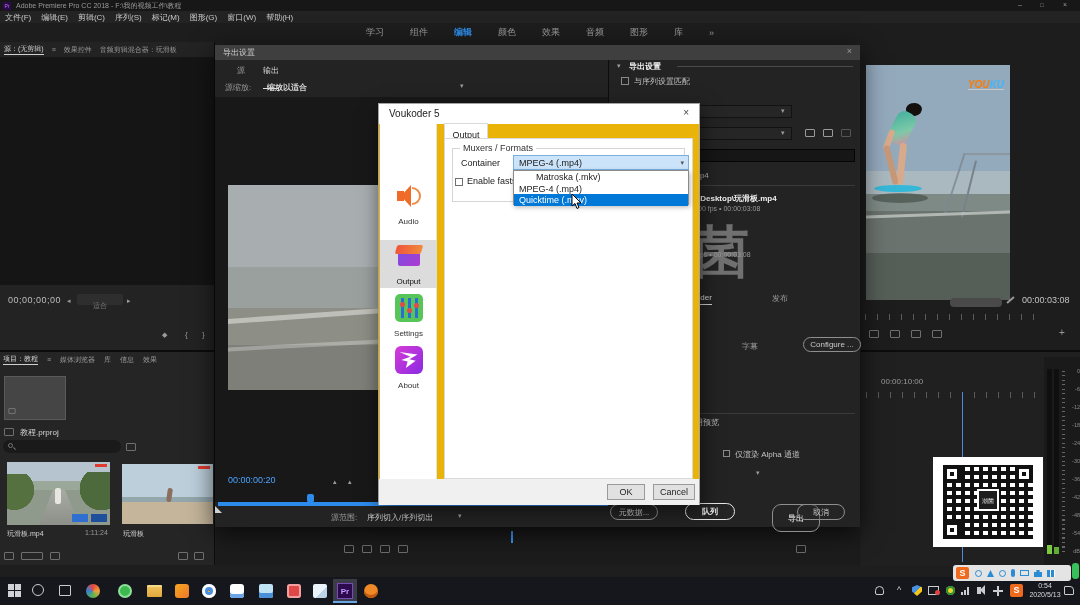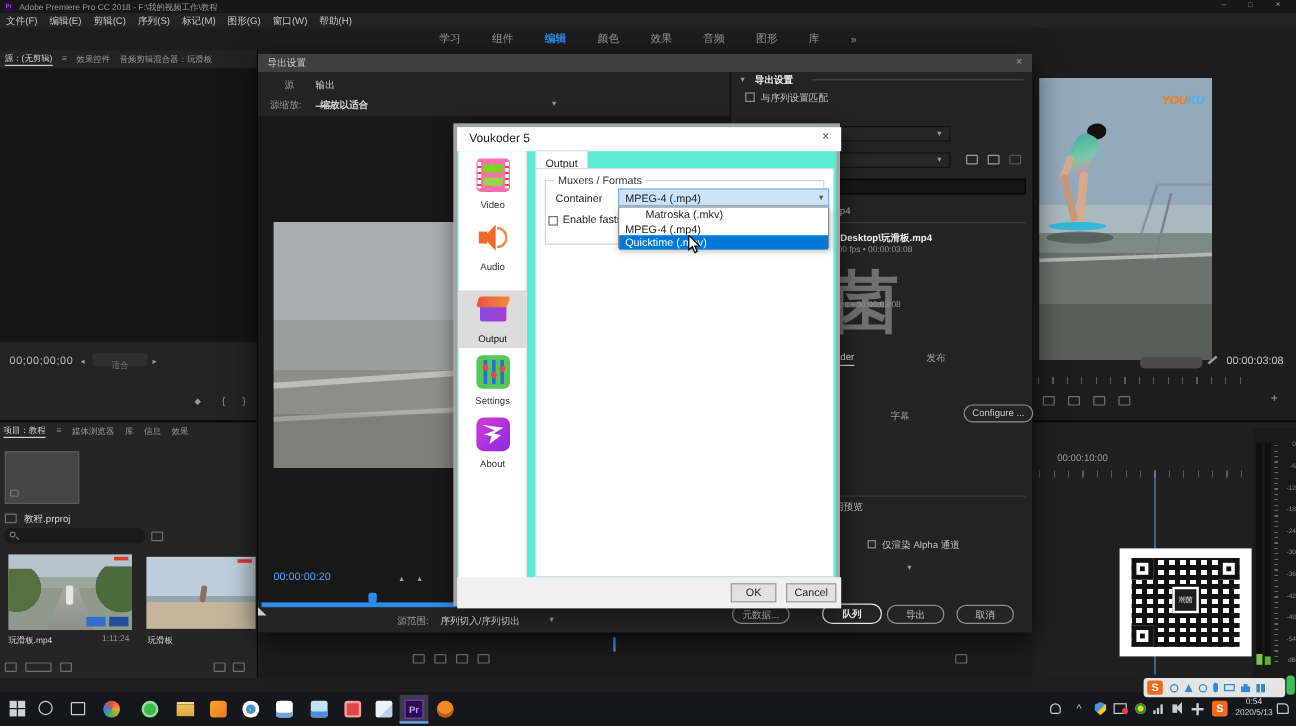--- a/index.html
+++ b/index.html
@@ -143,21 +143,21 @@
       <span class="mini-icon"></span>
       <span class="mini-icon"></span>
     </div>
     <div class="abs" style="left:295px;top:4px;width:2px;height:12px;background:#3b9cff;"></div>
     <span class="abs mini-icon" style="left:580px;top:18px;"></span>
   </div>
 
   <div class="abs" style="left:861px;top:42px;width:219px;height:308px;background:#1d1d1d;">
     <div class="abs" style="left:5px;top:23px;width:144px;height:235px;background:linear-gradient(#93a9bc 0 45%,#aab8bf 45% 55%,#7e8a86 55% 62%,#6b736e 62% 80%,#565e58 80% 100%);overflow:hidden;">
 
-      <div class="abs" style="right:6px;top:14px;font-style:italic;font-weight:bold;font-size:10px;">
+      <div class="abs" style="right:6px;top:14px;font-style:italic;font-weight:bold;font-size:10px;text-decoration:underline;">
         <span style="color:#ff7a00;">YOU</span><span style="color:#3fb6ff;">KU</span>
       </div>
 
       <div class="abs" style="right:4px;top:88px;width:52px;height:60px;border-left:2px solid #7d8890;border-top:2px solid #8b949b;transform:skewX(-18deg);opacity:.8;"></div>
       <div class="abs" style="right:40px;top:95px;width:2px;height:58px;background:#78828a;transform:rotate(14deg);"></div>
 
       <div class="abs" style="left:40px;top:38px;width:16px;height:13px;background:#14100e;border-radius:50% 60% 55% 45%;transform:rotate(-12deg);"></div>
       <div class="abs" style="left:26px;top:46px;width:20px;height:34px;background:linear-gradient(135deg,#3fae9e,#7cc9a8 60%,#d98aa0);border-radius:8px;transform:rotate(28deg);"></div>
       <div class="abs" style="left:20px;top:64px;width:6px;height:22px;background:#d9a98b;border-radius:3px;transform:rotate(20deg);"></div>
       <div class="abs" style="left:32px;top:78px;width:7px;height:42px;background:#d9a98b;border-radius:3px;transform:rotate(6deg);"></div>
@@ -292,46 +292,37 @@
     <span class="abs chk" style="left:508px;top:405px;"></span>
     <span class="abs t8" style="left:520px;top:404px;color:#c4c4c4;">仅渲染 Alpha 通道</span>
     <span class="abs t7 dim" style="left:541px;top:424px;">▾</span>
 
     <div class="abs pill" style="left:395px;top:459px;width:48px;height:16px;">
         <span>元数据...</span>
       </div>
     <div class="abs pill" style="left:470px;top:458px;width:50px;height:17px;border-color:#e8e8e8;color:#f0f0f0;font-weight:bold;">
         <span>队列</span>
       </div>
-    <div class="abs pill" style="left:524px;top:459px;width:48px;height:16px;">
+    <div class="abs pill" style="left:557px;top:459px;width:48px;height:28px;font-weight:bold;">
         <span>导出</span>
       </div>
     <div class="abs pill" style="left:582px;top:459px;width:48px;height:16px;">
         <span>取消</span>
       </div>
   </div>
 
-  <div class="abs" style="left:378px;top:103px;width:322px;height:402px;background:#5eead4;border:3px solid #a3a3a3;box-shadow:2px 6px 18px rgba(0,0,0,.55);z-index:10;color:#1a1a1a;">
+  <div class="abs" style="left:378px;top:103px;width:322px;height:402px;background:#eab308;border:1px solid #a3a3a3;box-shadow:2px 6px 18px rgba(0,0,0,.55);z-index:10;color:#1a1a1a;">
 
     <div class="abs" style="left:0;top:0;width:320px;height:20px;background:#ffffff;">
       <span class="t10" style="position:absolute;left:10px;top:4px;color:#222;">Voukoder 5</span>
       <span class="t10" style="position:absolute;right:10px;top:3px;color:#444;">×</span>
     </div>
 
     <div class="abs" style="left:1px;top:20px;width:57px;height:356px;background:#ffffff;border-right:1px solid #e3e3e3;">
 
-      <div class="abs" style="left:0;top:4px;width:57px;height:48px;text-align:center;">
-        <div style="margin:2px auto 0;width:28px;height:28px;background:#ff6fae;border-radius:4px;position:relative;">
-          <div style="position:absolute;left:6px;top:5px;width:16px;height:7px;background:#7ed321;"></div>
-          <div style="position:absolute;left:6px;top:16px;width:16px;height:7px;background:#9ad34a;"></div>
-          <div style="position:absolute;left:1px;top:3px;width:3px;height:22px;background:repeating-linear-gradient(#fff 0,#fff 3px,#e0485a 3px,#e0485a 5px);"></div>
-          <div style="position:absolute;right:1px;top:3px;width:3px;height:22px;background:repeating-linear-gradient(#fff 0,#fff 3px,#e0485a 3px,#e0485a 5px);"></div>
-        </div>
-        <span class="t8" style="color:#333;">Video</span>
-      </div>
 
       <div class="abs" style="left:0;top:56px;width:57px;height:48px;text-align:center;">
         <div style="margin:2px auto 0;width:28px;height:28px;position:relative;">
           <div style="position:absolute;left:2px;top:9px;width:7px;height:10px;background:#f06a28;"></div>
           <div style="position:absolute;left:6px;top:3px;width:0;height:0;border-right:10px solid #f06a28;border-top:11px solid transparent;border-bottom:11px solid transparent;"></div>
           <div style="position:absolute;left:17px;top:5px;width:9px;height:18px;border:2px solid #f08a48;border-left:none;border-radius:0 9px 9px 0;"></div>
         </div>
         <span class="t8" style="color:#333;">Audio</span>
       </div>
 

